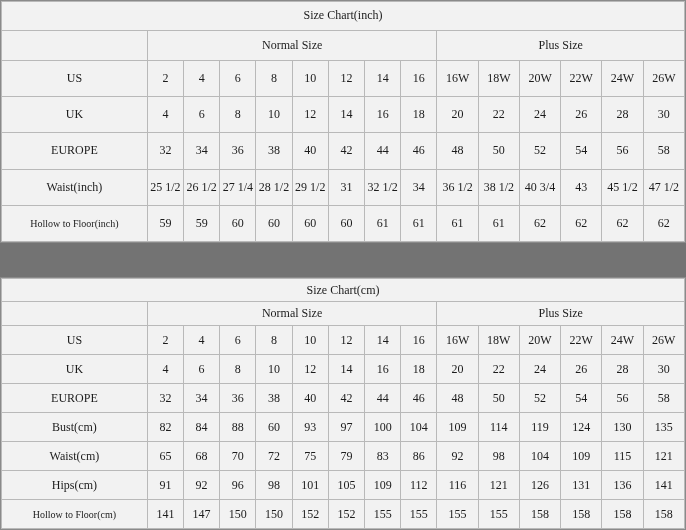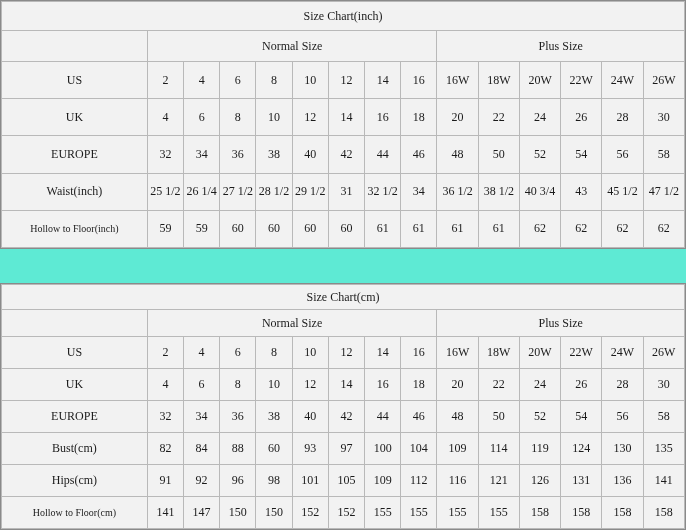--- a/index.html
+++ b/index.html
@@ -9,21 +9,21 @@
   body {
     width: 686px;
     height: 530px;
     background: #9e9e9e;
     font-family: "Liberation Serif", serif;
     overflow: hidden;
   }
   .page {
     width: 686px;
     height: 530px;
-    background: #5eead4;
+    background: #737373;
     display: flex;
     flex-direction: column;
     justify-content: space-between;
     box-sizing: border-box;
     gap: 34px;
   }
   .chart-block {
     background: #f2f2f2;
     border: 1px solid #8a8a8a;
     box-sizing: border-box;
@@ -148,22 +148,22 @@
           <td class="val">52</td>
           <td class="val">54</td>
           <td class="val">56</td>
           <td class="val">58</td>
         </tr>
 
 
         <tr>
           <td class="row-label">Waist(inch)</td>
           <td class="val">25 1/2</td>
-          <td class="val">26 1/4</td>
-          <td class="val">27 1/2</td>
+          <td class="val">26 1/2</td>
+          <td class="val">27 1/4</td>
           <td class="val">28 1/2</td>
           <td class="val">29 1/2</td>
           <td class="val">31</td>
           <td class="val">32 1/2</td>
           <td class="val">34</td>
           <td class="val">36 1/2</td>
           <td class="val">38 1/2</td>
           <td class="val">40 3/4</td>
           <td class="val">43</td>
           <td class="val">45 1/2</td>
@@ -274,20 +274,37 @@
           <td class="val">100</td>
           <td class="val">104</td>
           <td class="val">109</td>
           <td class="val">114</td>
           <td class="val">119</td>
           <td class="val">124</td>
           <td class="val">130</td>
           <td class="val">135</td>
         </tr>
 
+        <tr>
+          <td class="row-label">Waist(cm)</td>
+          <td class="val">65</td>
+          <td class="val">68</td>
+          <td class="val">70</td>
+          <td class="val">72</td>
+          <td class="val">75</td>
+          <td class="val">79</td>
+          <td class="val">83</td>
+          <td class="val">86</td>
+          <td class="val">92</td>
+          <td class="val">98</td>
+          <td class="val">104</td>
+          <td class="val">109</td>
+          <td class="val">115</td>
+          <td class="val">121</td>
+        </tr>
 
         <tr>
           <td class="row-label">Hips(cm)</td>
           <td class="val">91</td>
           <td class="val">92</td>
           <td class="val">96</td>
           <td class="val">98</td>
           <td class="val">101</td>
           <td class="val">105</td>
           <td class="val">109</td>

